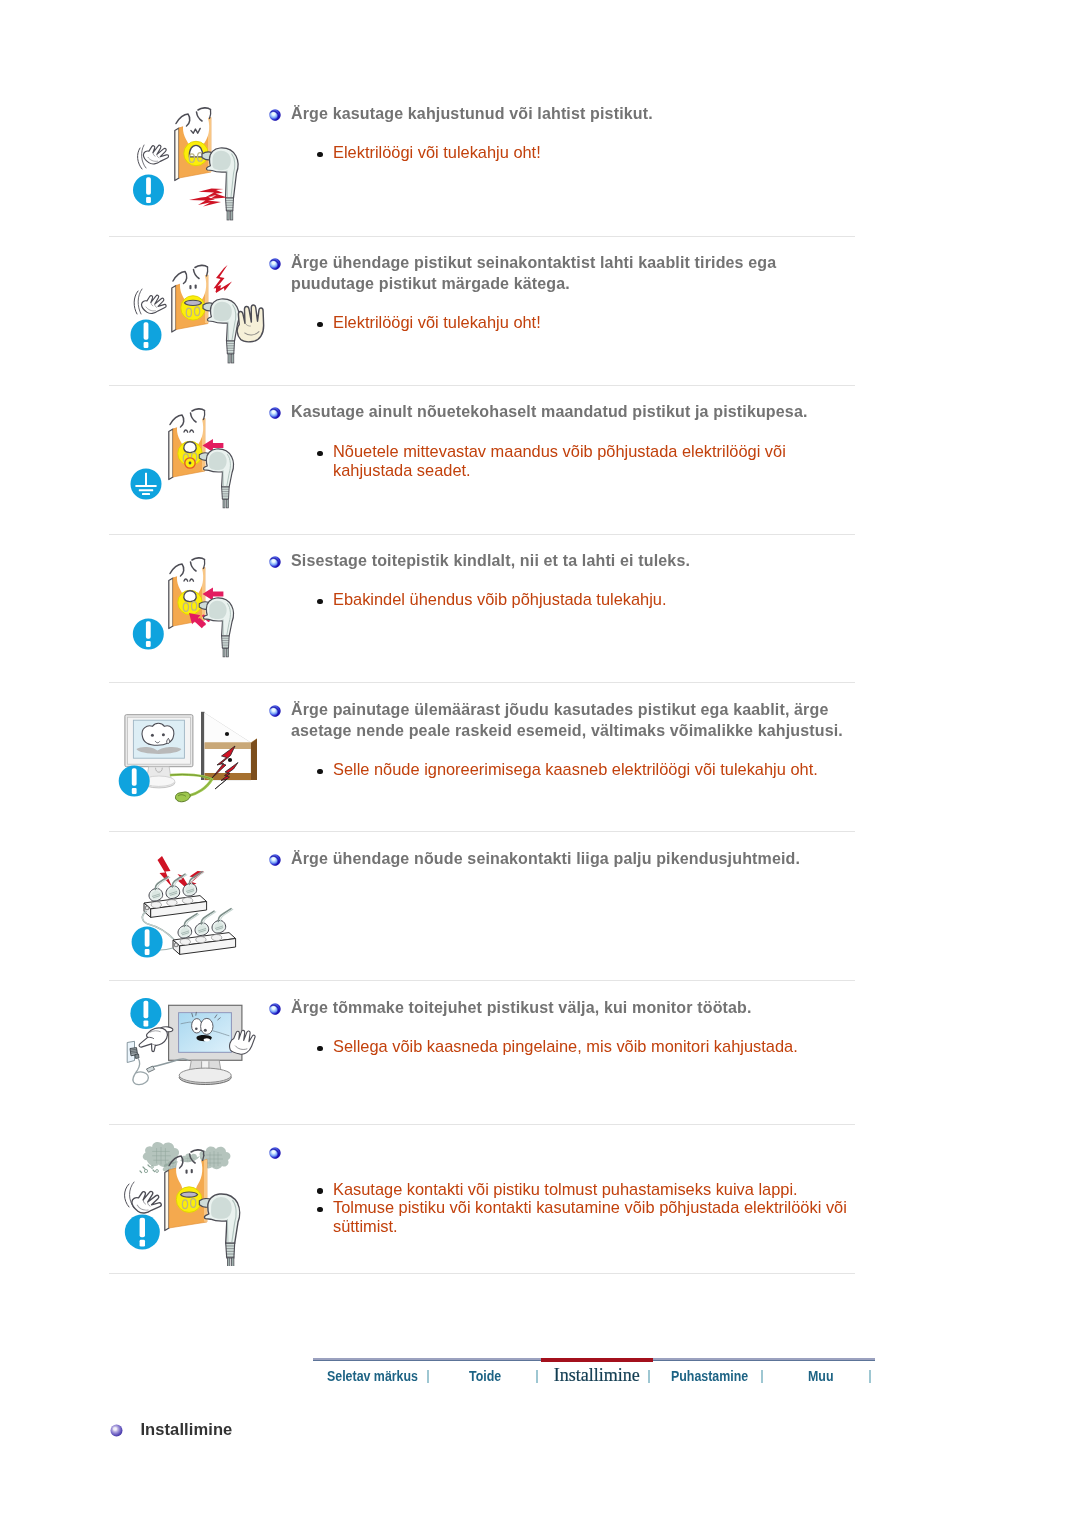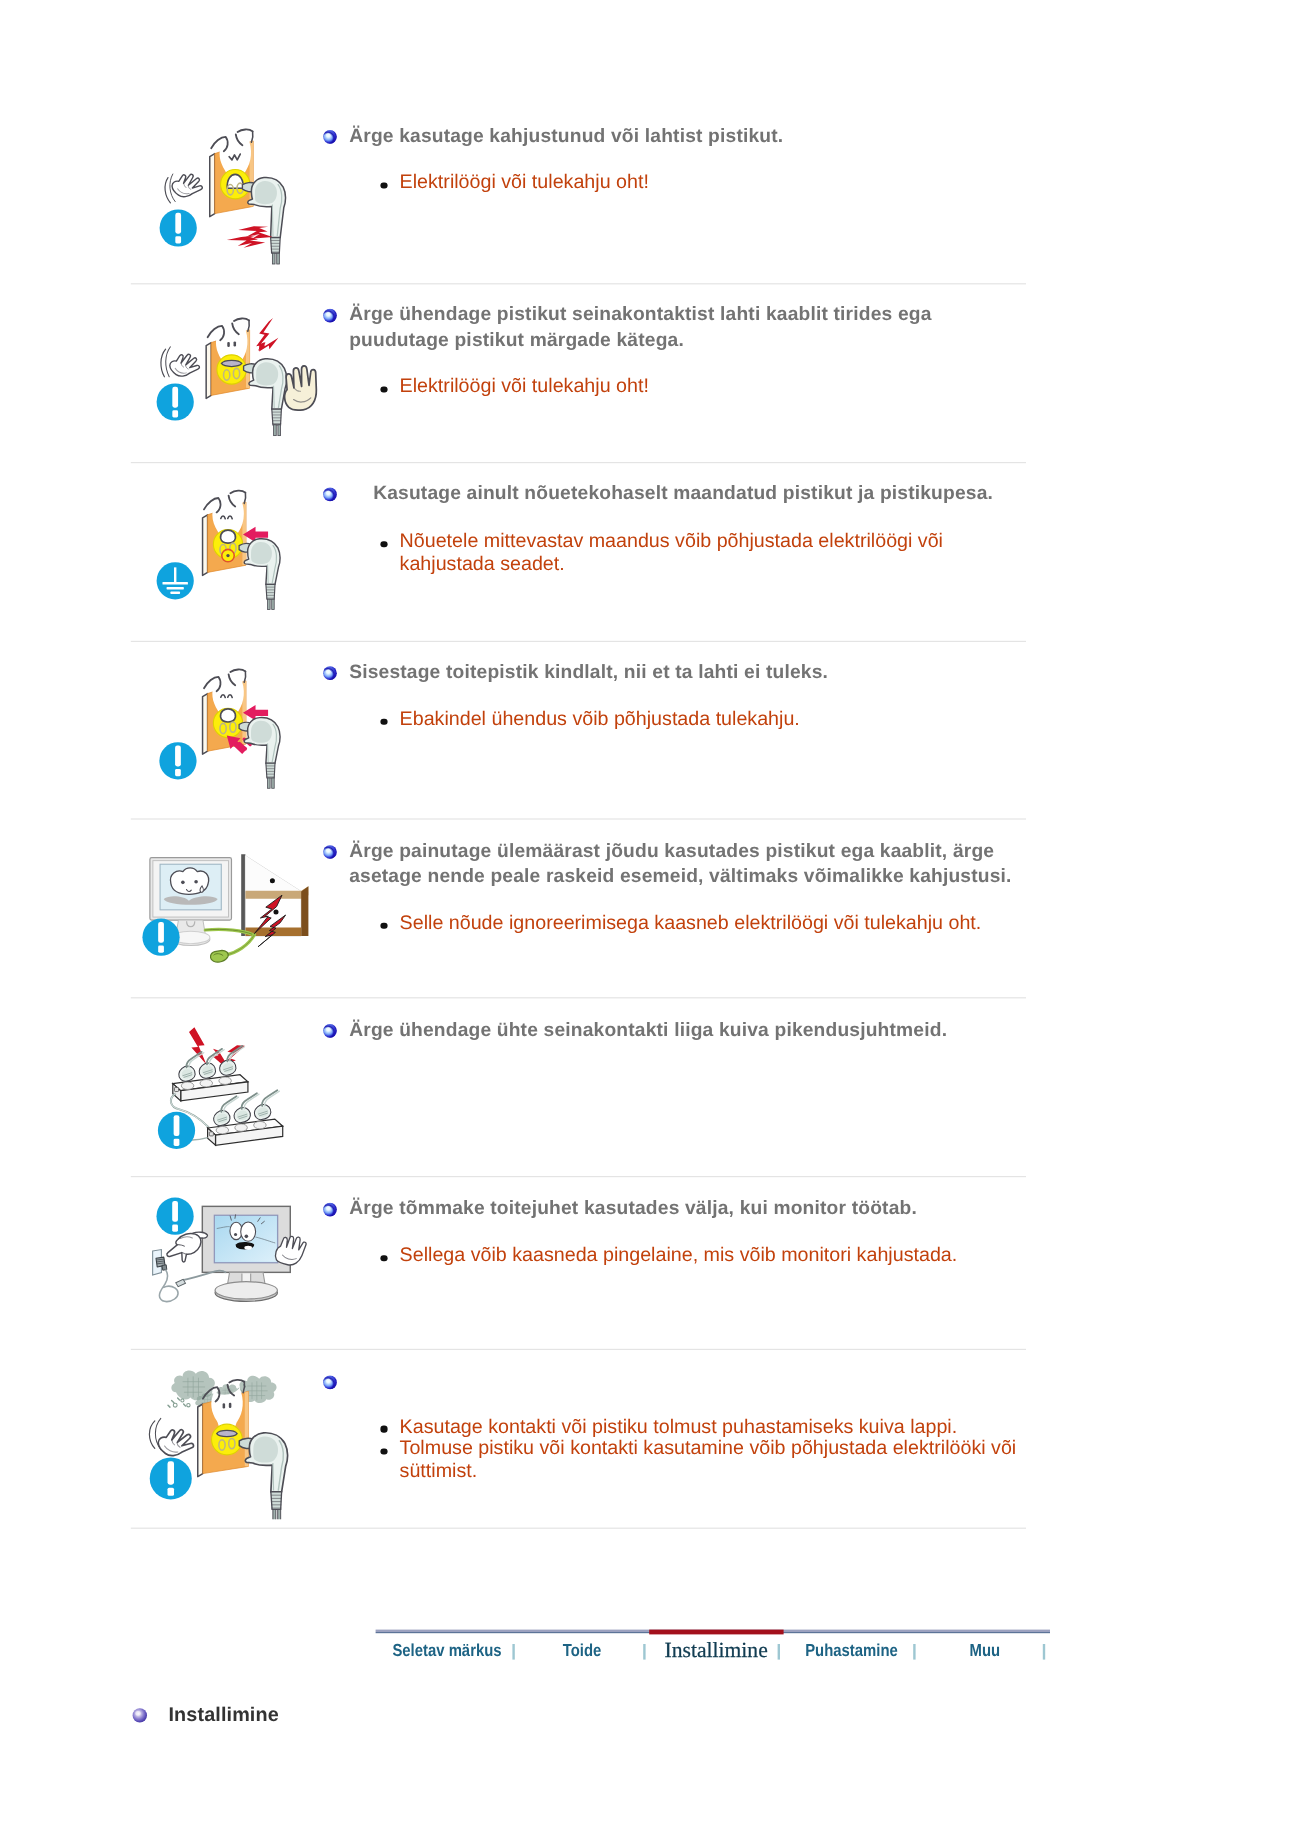--- a/index.html
+++ b/index.html
@@ -255,21 +255,21 @@
             <stop offset="52%" stop-color="#1510aa" stop-opacity="0"></stop>
             <stop offset="74%" stop-color="#1710ae" stop-opacity="0.92"></stop>
             <stop offset="94%" stop-color="#2b22c6" stop-opacity="0.35"></stop>
             <stop offset="100%" stop-color="#4f46dd" stop-opacity="0"></stop>
           </radialGradient>
         </defs>
         <circle cx="6" cy="6" r="5.7" fill="url(#bsg)"></circle>
         <circle cx="6" cy="6" r="5.7" fill="url(#bsr)"></circle>
         <ellipse cx="4.6" cy="4.6" rx="1.8" ry="1.6" fill="#edfbff" opacity="0.8"></ellipse>
       </svg></span>
-  <div class="hd" style="left:291px;top:402px;width:560px;margin-left:20px;">Kasutage ainult nõuetekohaselt maandatud pistikut ja pistikupesa.</div>
+  <div class="hd" style="left:291px;top:402px;width:560px;">Kasutage ainult nõuetekohaselt maandatud pistikut ja pistikupesa.</div>
   <ul class="lst" style="left:312px;top:442px;width:500px;">
     <li class="wrap">Nõuetele mittevastav maandus võib põhjustada elektrilöögi või kahjustada seadet.</li>
   </ul>
   <div class="sep" style="top:534px;"></div>
 
   <div class="art" style="left:113px;top:545px;">
       <svg width="160" height="130" viewBox="0 0 160 130" xmlns="http://www.w3.org/2000/svg">
         <g>
           <circle cx="35.3" cy="89" r="15.5" fill="#0fa3de"></circle>
           <rect x="32.90" y="76.30" width="4.80" height="17.40" rx="1.80" fill="#fff"></rect>
@@ -498,21 +498,21 @@
             <stop offset="52%" stop-color="#1510aa" stop-opacity="0"></stop>
             <stop offset="74%" stop-color="#1710ae" stop-opacity="0.92"></stop>
             <stop offset="94%" stop-color="#2b22c6" stop-opacity="0.35"></stop>
             <stop offset="100%" stop-color="#4f46dd" stop-opacity="0"></stop>
           </radialGradient>
         </defs>
         <circle cx="6" cy="6" r="5.7" fill="url(#bsg)"></circle>
         <circle cx="6" cy="6" r="5.7" fill="url(#bsr)"></circle>
         <ellipse cx="4.6" cy="4.6" rx="1.8" ry="1.6" fill="#edfbff" opacity="0.8"></ellipse>
       </svg></span>
-  <div class="hd" style="left:291px;top:849px;width:560px;">Ärge ühendage ühte seinakontakti liiga kuiva pikendusjuhtmeid.</div>
+  <div class="hd" style="left:291px;top:849px;width:560px;">Ärge ühendage nõude seinakontakti liiga palju pikendusjuhtmeid.</div>
   <div class="sep" style="top:980px;"></div>
 
   <div class="art" style="left:113px;top:992px;">
       <svg width="160" height="130" viewBox="0 0 160 130" xmlns="http://www.w3.org/2000/svg">
         <g>
           <circle cx="32.9" cy="21.5" r="15.5" fill="#0fa3de"></circle>
           <rect x="30.50" y="8.80" width="4.80" height="17.40" rx="1.80" fill="#fff"></rect>
           <rect x="30.50" y="28.40" width="4.80" height="6.00" rx="1.20" fill="#fff"></rect>
         </g>
         <g>
@@ -571,21 +571,21 @@
             <stop offset="52%" stop-color="#1510aa" stop-opacity="0"></stop>
             <stop offset="74%" stop-color="#1710ae" stop-opacity="0.92"></stop>
             <stop offset="94%" stop-color="#2b22c6" stop-opacity="0.35"></stop>
             <stop offset="100%" stop-color="#4f46dd" stop-opacity="0"></stop>
           </radialGradient>
         </defs>
         <circle cx="6" cy="6" r="5.7" fill="url(#bsg)"></circle>
         <circle cx="6" cy="6" r="5.7" fill="url(#bsr)"></circle>
         <ellipse cx="4.6" cy="4.6" rx="1.8" ry="1.6" fill="#edfbff" opacity="0.8"></ellipse>
       </svg></span>
-  <div class="hd" style="left:291px;top:998px;width:560px;">Ärge tõmmake toitejuhet kasutades välja, kui monitor töötab.</div>
+  <div class="hd" style="left:291px;top:998px;width:560px;">Ärge tõmmake toitejuhet pistikust välja, kui monitor töötab.</div>
   <ul class="lst" style="left:312px;top:1037px;width:560px;">
     <li>Sellega võib kaasneda pingelaine, mis võib monitori kahjustada.</li>
   </ul>
   <div class="sep" style="top:1124px;"></div>
 
   <div class="art" style="left:113px;top:1136px;">
       <svg width="160" height="130" viewBox="0 0 160 130" xmlns="http://www.w3.org/2000/svg">
         <g transform="translate(48,22) scale(1.1)">
           <path d="M-13 2 C-17 2 -18 -3 -14 -5 C-16 -9 -11 -12 -8 -10 C-8 -15 -1 -16 2 -12 C5 -16 12 -14 12 -9 C17 -9 18 -3 14 -1 C16 3 12 7 8 5 C6 9 0 9 -2 6 C-5 9 -11 7 -13 2 Z" fill="#87a094" opacity="0.62"></path>
           <path d="M-8 -6 L8 -6 M-8 -2 L9 -2 M-7 2 L7 2 M-4 -9 L-4 5 M0 -10 L0 6 M4 -9 L4 5" stroke="#5f7a6e" stroke-width="0.5" opacity="0.42"></path>

